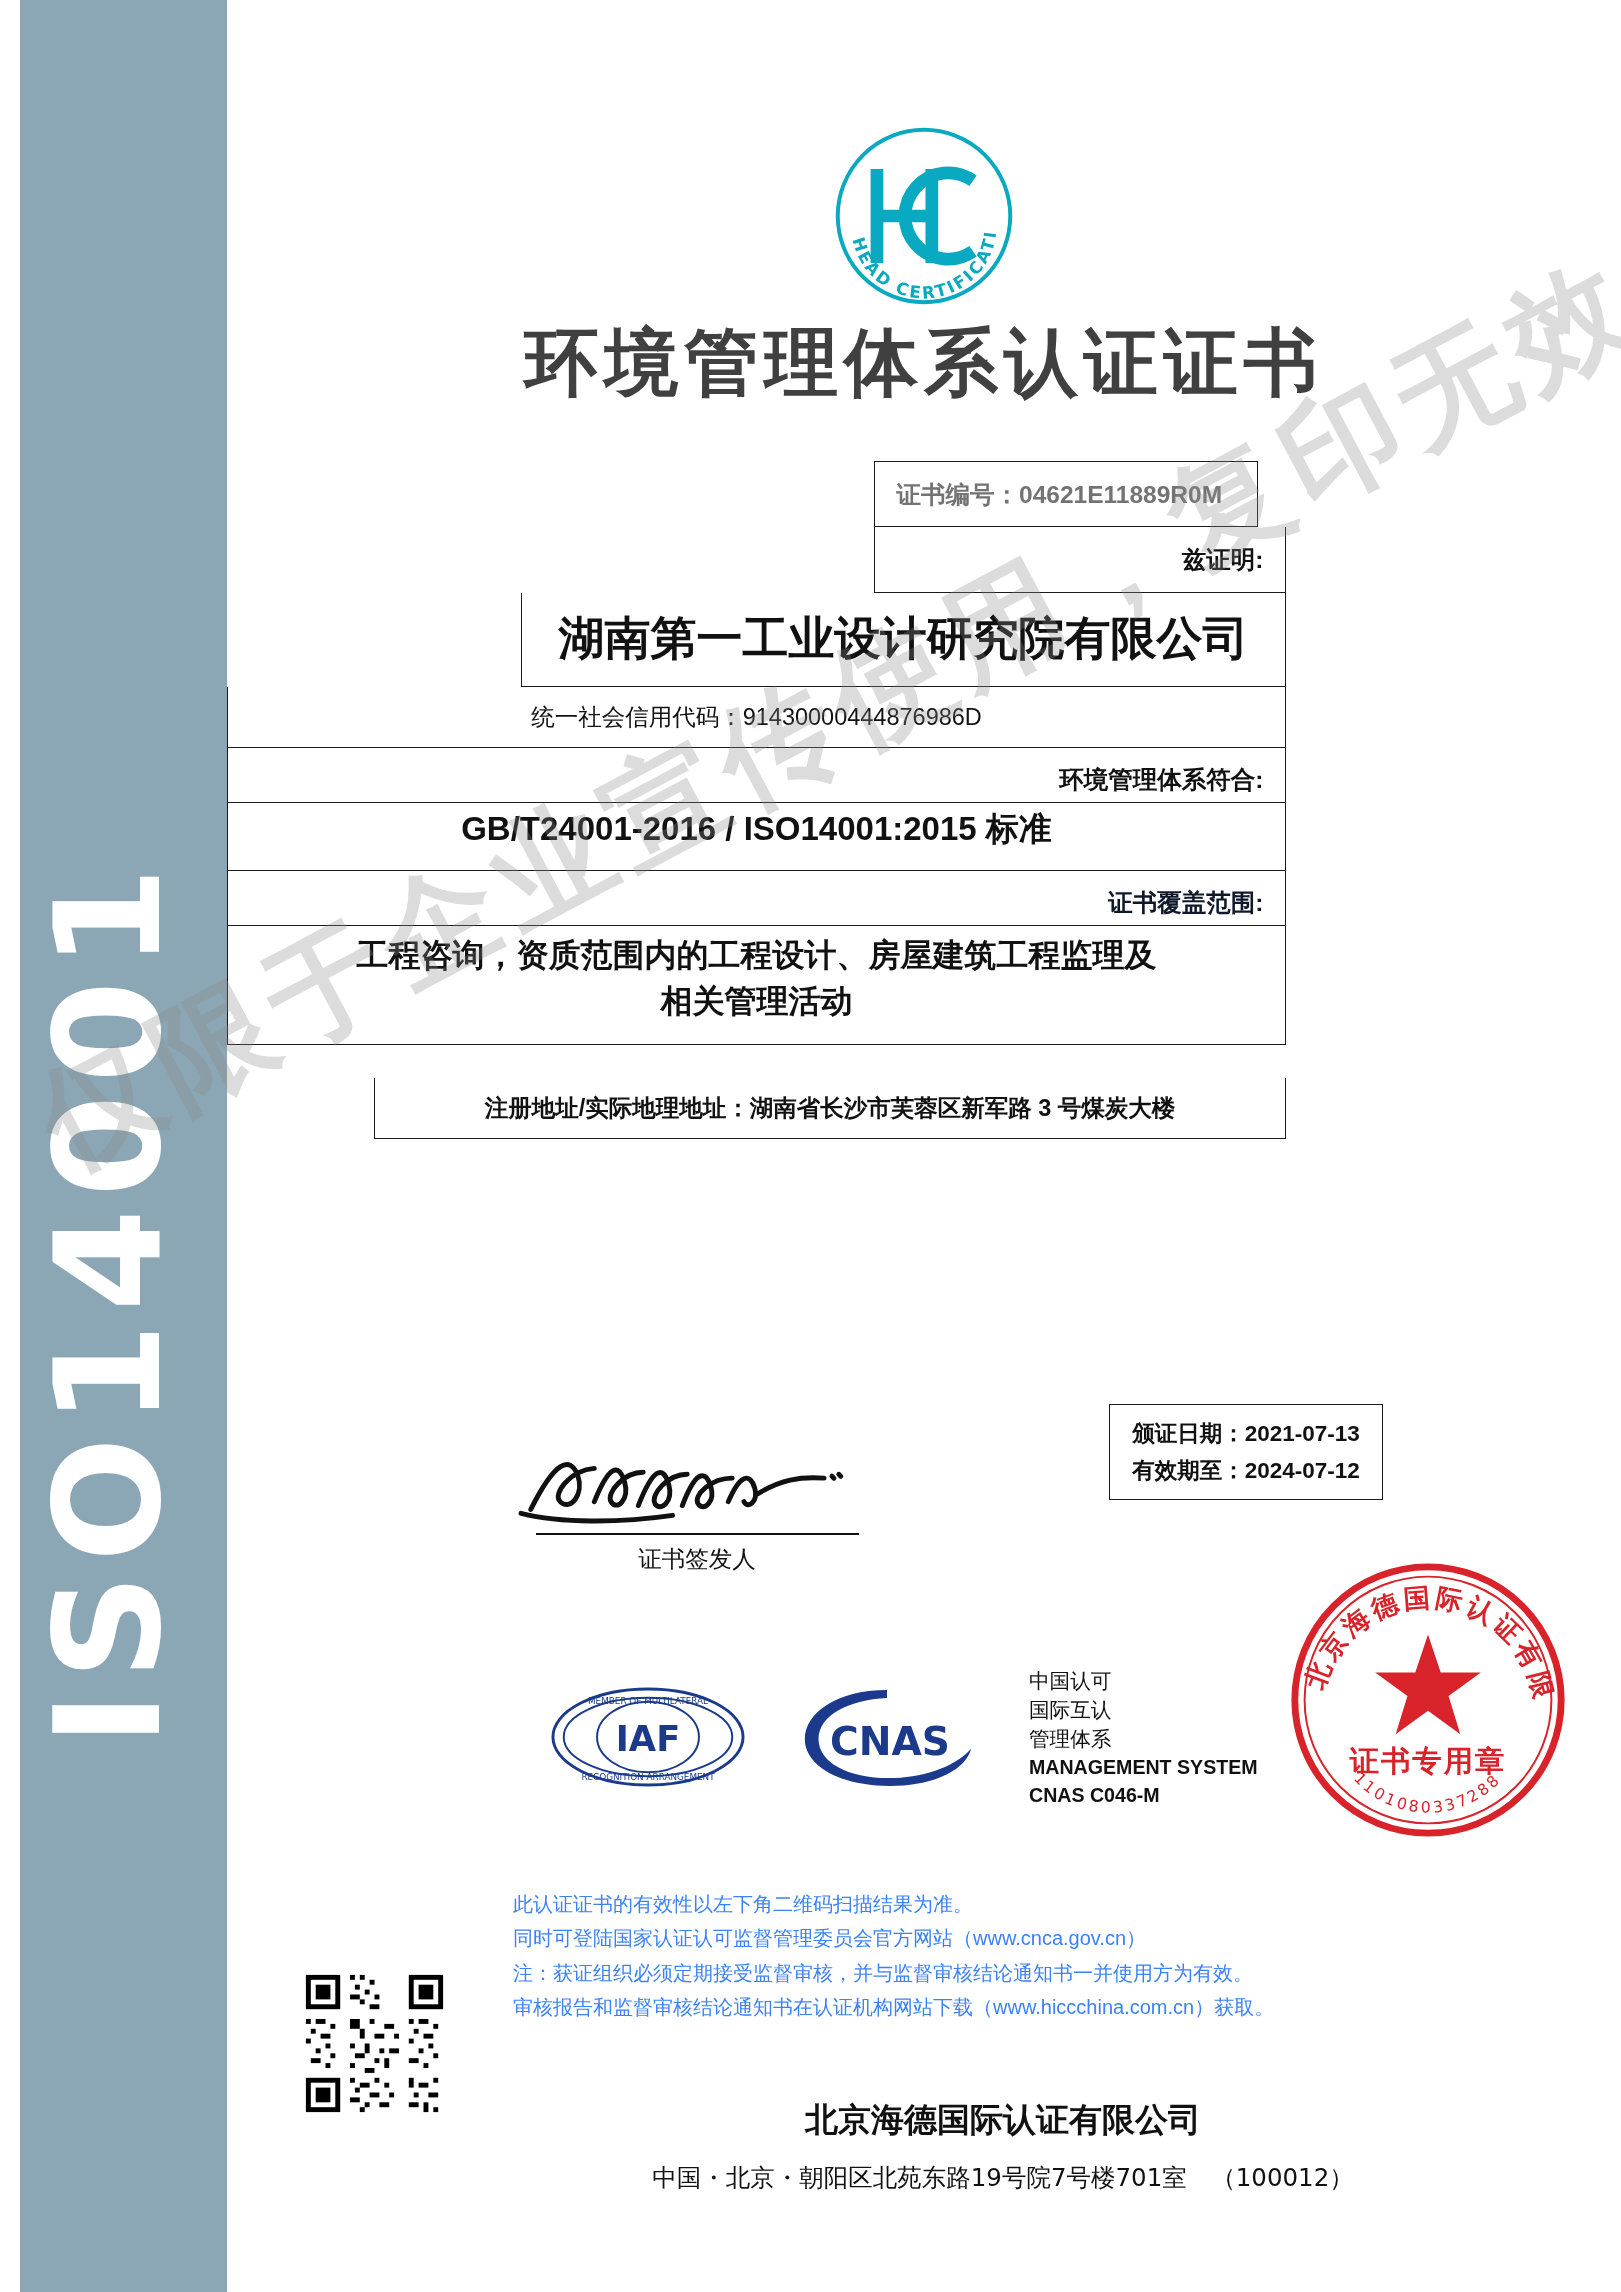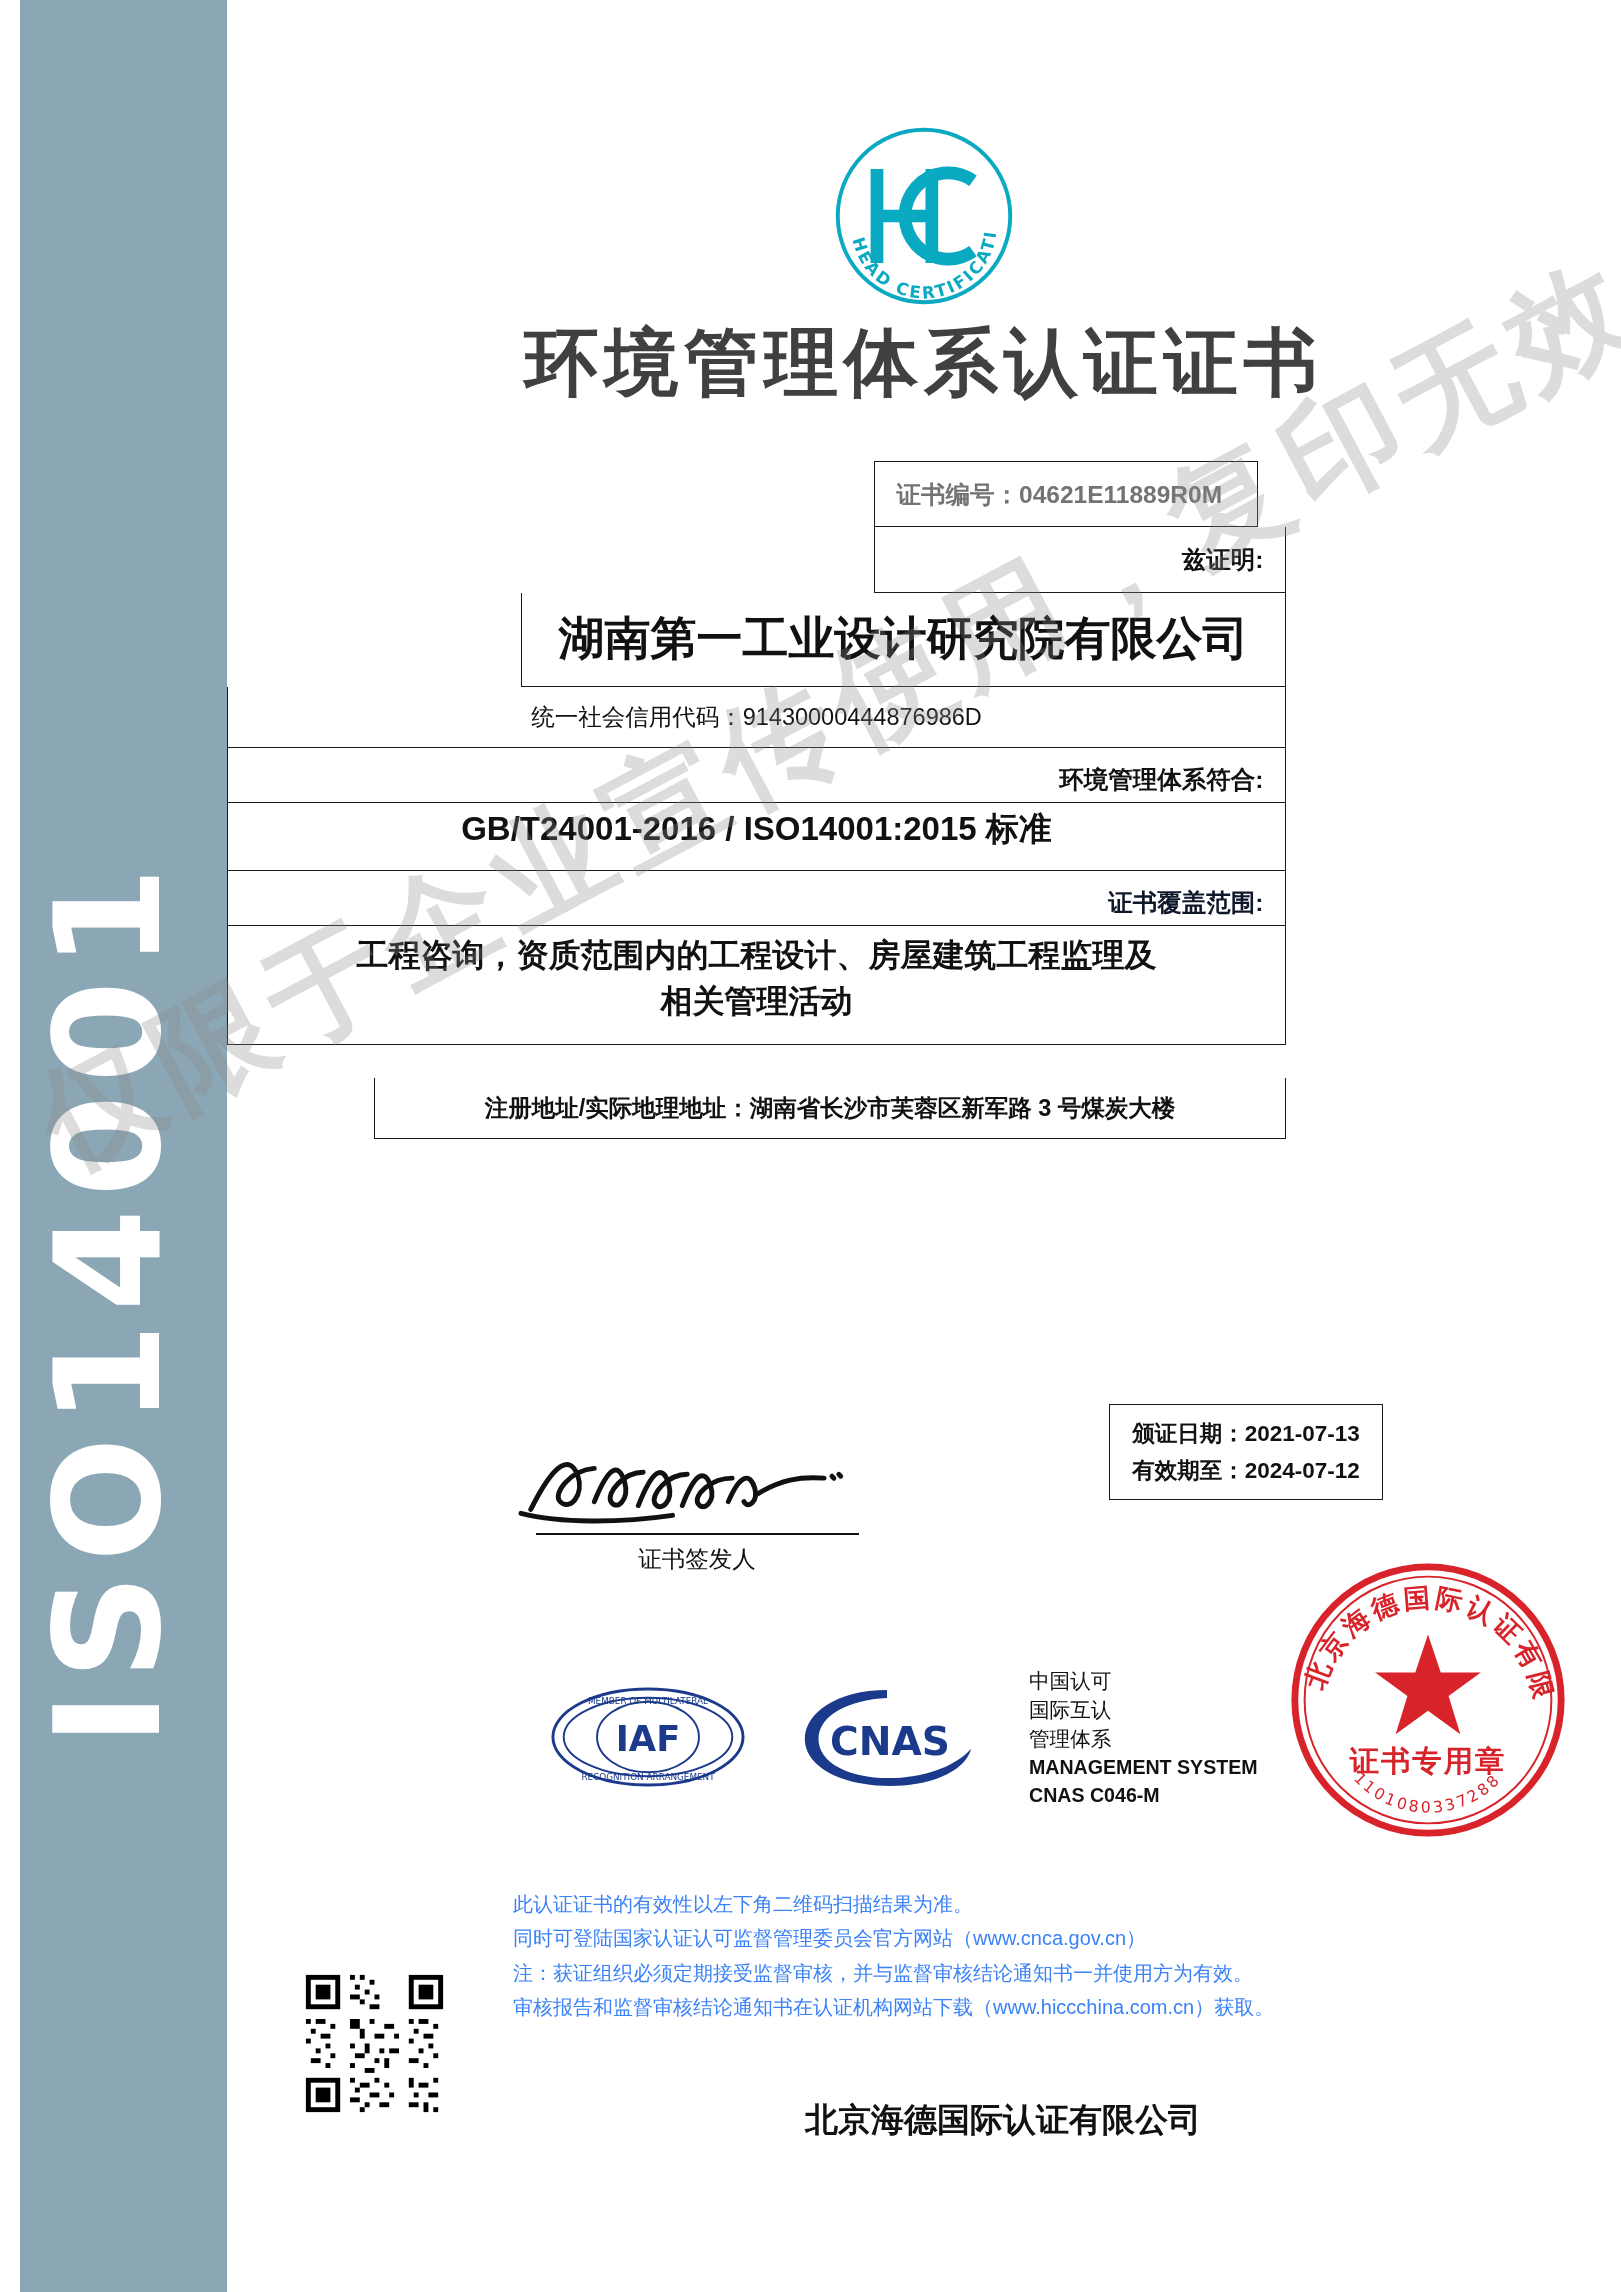--- a/index.html
+++ b/index.html
@@ -453,20 +453,21 @@
     </svg>
 
     <div class="notes">
       <div>此认证证书的有效性以左下角二维码扫描结果为准。</div>
       <div>同时可登陆国家认证认可监督管理委员会官方网站（www.cnca.gov.cn）</div>
       <div>注：获证组织必须定期接受监督审核，并与监督审核结论通知书一并使用方为有效。</div>
       <div>审核报告和监督审核结论通知书在认证机构网站下载（www.hiccchina.com.cn）获取。</div>
     </div>
 
     <div class="company-footer">北京海德国际认证有限公司</div>
+    <div class="address-footer">中国・北京・朝阳区北苑东路19号院7号楼701室　（100012）</div>
 
     <svg class="qr" viewBox="0 0 30 30" xmlns="http://www.w3.org/2000/svg">
       <rect width="30" height="30" fill="#ffffff"></rect>
       <g fill="#000000">
         <rect x="1" y="1" width="7" height="7"></rect>
           <rect x="2" y="2" width="5" height="5" fill="#fff"></rect>
           <rect x="3" y="3" width="3" height="3"></rect>
         <rect x="22" y="1" width="7" height="7"></rect>
           <rect x="23" y="2" width="5" height="5" fill="#fff"></rect>
           <rect x="24" y="3" width="3" height="3"></rect>

